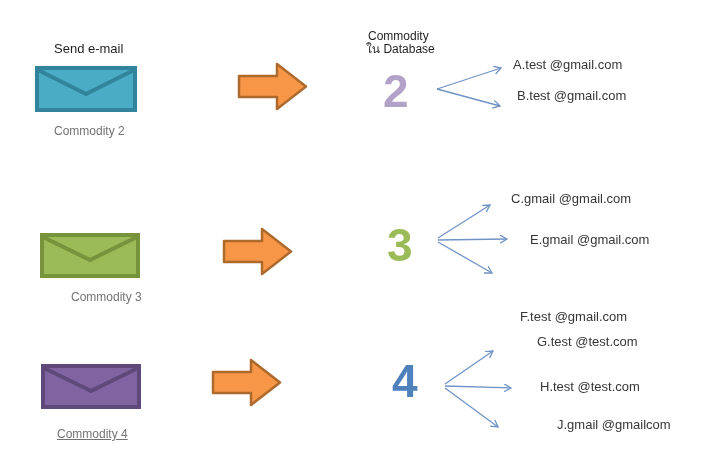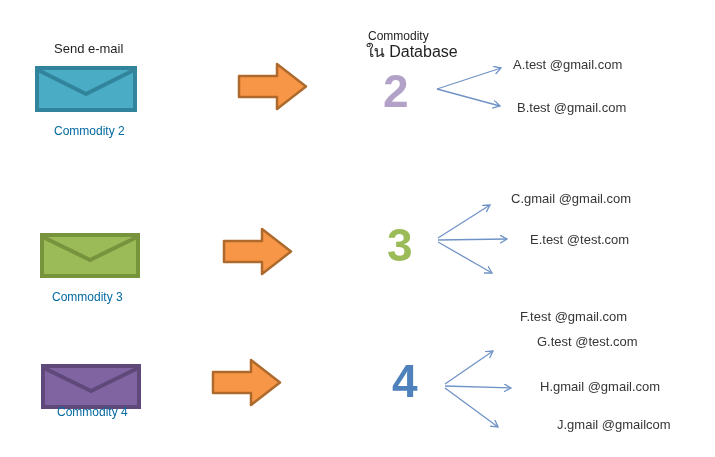--- a/index.html
+++ b/index.html
@@ -16,26 +16,26 @@
     overflow: hidden;
   }
   .abs { position: absolute; }
   .label {
     color: #1f1f1f;
     font-size: 12.5px;
     white-space: nowrap;
   }
   .send-email-label   { left: 54px;  top: 41px; font-size: 13px; }
   .db-title-line1     { left: 368px; top: 29px; font-size: 12px; }
-  .db-title-line2     { left: 366px; top: 39px; font-size: 16px; }
+  .db-title-line2     { left: 366px; top: 39px; font-size: 12px; }
 
-  .commodity-label { font-size: 12px; color: #0369a1; }
+  .commodity-label { font-size: 12px; color: #737373; }
   .commodity-label.r1 { left: 54px; top: 124px; }
-  .commodity-label.r2 { left: 52px; top: 290px; }
-  .commodity-label.r3 { left: 57px; top: 405px; }
+  .commodity-label.r2 { left: 71px; top: 290px; }
+  .commodity-label.r3 { left: 57px; top: 427px; text-decoration: underline; }
 
   .envelope.r1 { left: 35px; top: 66px; }
   .envelope.r2 { left: 40px; top: 233px; }
   .envelope.r3 { left: 41px; top: 364px; }
 
   .block-arrow.r1 { left: 237px; top: 61px; }
   .block-arrow.r2 { left: 222px; top: 226px; }
   .block-arrow.r3 { left: 211px; top: 357px; }
 
   .db-number {
@@ -51,21 +51,21 @@
   .fan.r1 { left: 428px; top: 56px; }
   .fan.r2 { left: 428px; top: 196px; }
   .fan.r3 { left: 435px; top: 344px; }
 
   .email {
     font-size: 13px;
     color: #363636;
     white-space: nowrap;
   }
   .email.e1a { left: 513px; top: 57px; }
-  .email.e1b { left: 517px; top: 100px; }
+  .email.e1b { left: 517px; top: 88px; }
   .email.e2a { left: 511px; top: 191px; }
   .email.e2b { left: 530px; top: 232px; }
   .email.e2c { left: 520px; top: 265px; margin-top: 44px; }
   .email.e3a { left: 537px; top: 334px; }
   .email.e3b { left: 540px; top: 379px; }
   .email.e3c { left: 557px; top: 417px; }
 </style>
 </head>
 <body>
 
@@ -117,21 +117,21 @@
       <marker id="ah2" markerWidth="10" markerHeight="10" refX="7" refY="4" orient="auto" markerUnits="userSpaceOnUse">
         <path d="M0,0 L7,4 L0,8" fill="none" stroke-width="1.3" stroke="#7093C6"></path>
       </marker>
     </defs>
     <line x1="10" y1="42" x2="62" y2="9" stroke-width="1.3" marker-end="url(#ah2)" stroke="#7093C6"></line>
     <line x1="10" y1="44" x2="79" y2="43" stroke-width="1.3" marker-end="url(#ah2)" stroke="#7093C6"></line>
     <line x1="10" y1="46" x2="64" y2="77" stroke-width="1.3" marker-end="url(#ah2)" stroke="#7093C6"></line>
   </svg>
 
   <div class="abs email e2a">C.gmail @gmail.com</div>
-  <div class="abs email e2b">E.test @test.com</div>
+  <div class="abs email e2b">E.gmail @gmail.com</div>
   <div class="abs email e2c">F.test @gmail.com</div>
 
   <svg class="abs envelope r3" width="100" height="45" viewBox="0 0 100 45">
     <rect x="2" y="2" width="96" height="41" stroke-width="4" fill="#8064A2" stroke="#5F497A"></rect>
     <polyline points="3,4 50,27 97,4" fill="none" stroke-width="4" stroke-linejoin="round" stroke="#5F497A"></polyline>
   </svg>
   <div class="abs commodity-label r3">Commodity 4</div>
 
   <svg class="abs block-arrow r3" width="72" height="51" viewBox="0 0 72 51">
     <polygon points="2,15 40,15 40,3 69,25.5 40,48 40,36 2,36" stroke-width="2.5" stroke-linejoin="round" fill="#F79646" stroke="#AE6A2D"></polygon>
@@ -144,16 +144,16 @@
       <marker id="ah3" markerWidth="10" markerHeight="10" refX="7" refY="4" orient="auto" markerUnits="userSpaceOnUse">
         <path d="M0,0 L7,4 L0,8" fill="none" stroke-width="1.3" stroke="#7093C6"></path>
       </marker>
     </defs>
     <line x1="10" y1="40" x2="58" y2="7" stroke-width="1.3" marker-end="url(#ah3)" stroke="#7093C6"></line>
     <line x1="10" y1="42" x2="76" y2="44" stroke-width="1.3" marker-end="url(#ah3)" stroke="#7093C6"></line>
     <line x1="10" y1="44" x2="63" y2="83" stroke-width="1.3" marker-end="url(#ah3)" stroke="#7093C6"></line>
   </svg>
 
   <div class="abs email e3a">G.test @test.com</div>
-  <div class="abs email e3b">H.gmail @gmail.com</div>
+  <div class="abs email e3b">H.test @test.com</div>
   <div class="abs email e3c">J.gmail @gmailcom</div>
 
 </div>
 
 </body></html>

